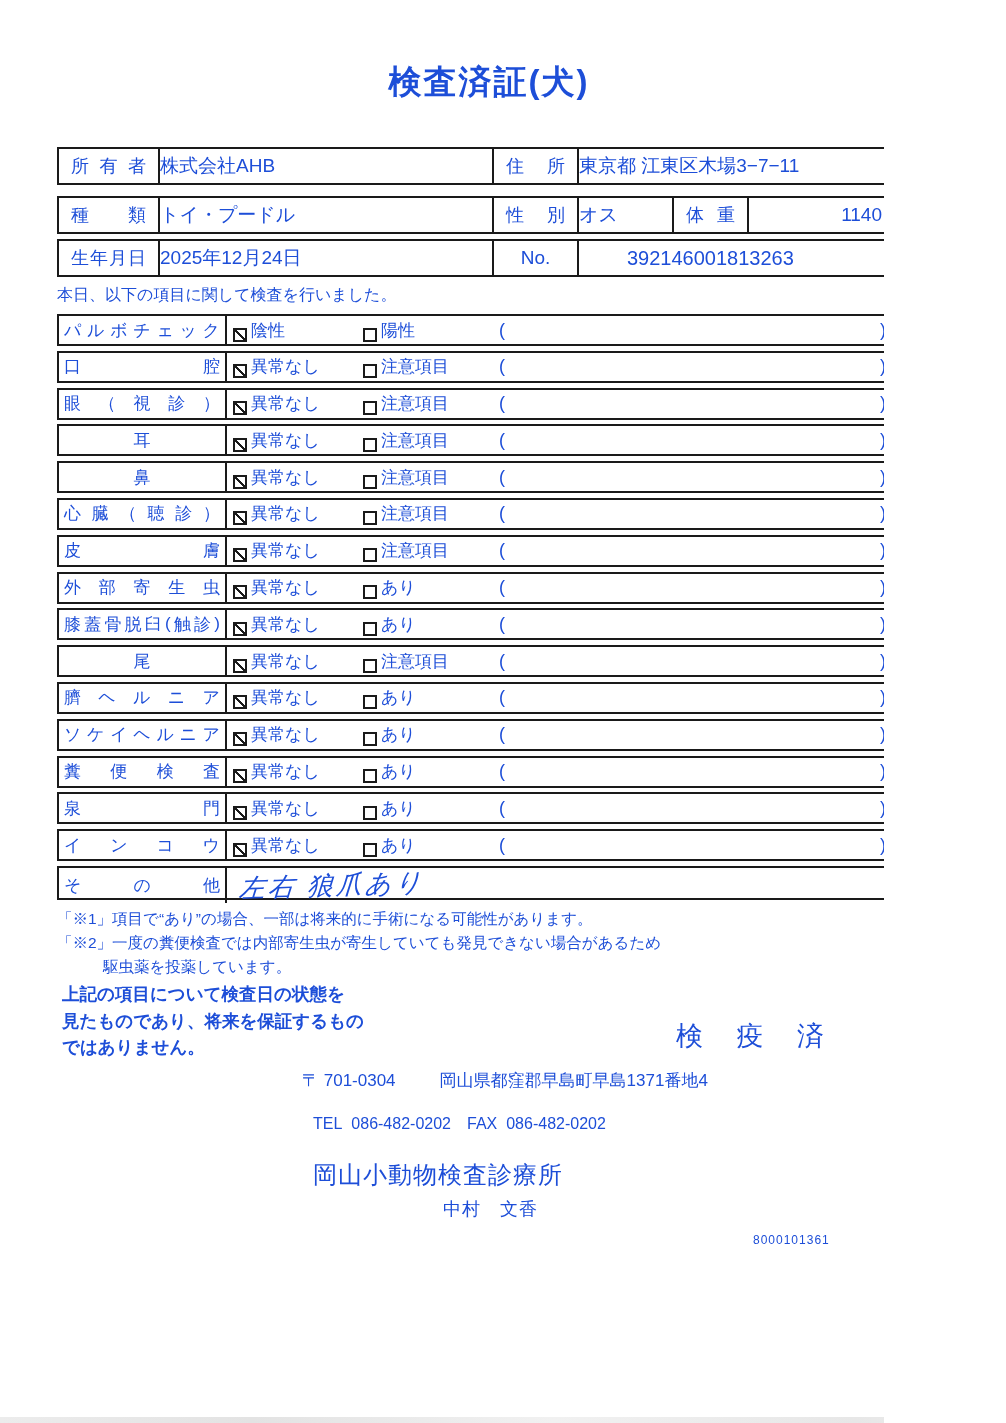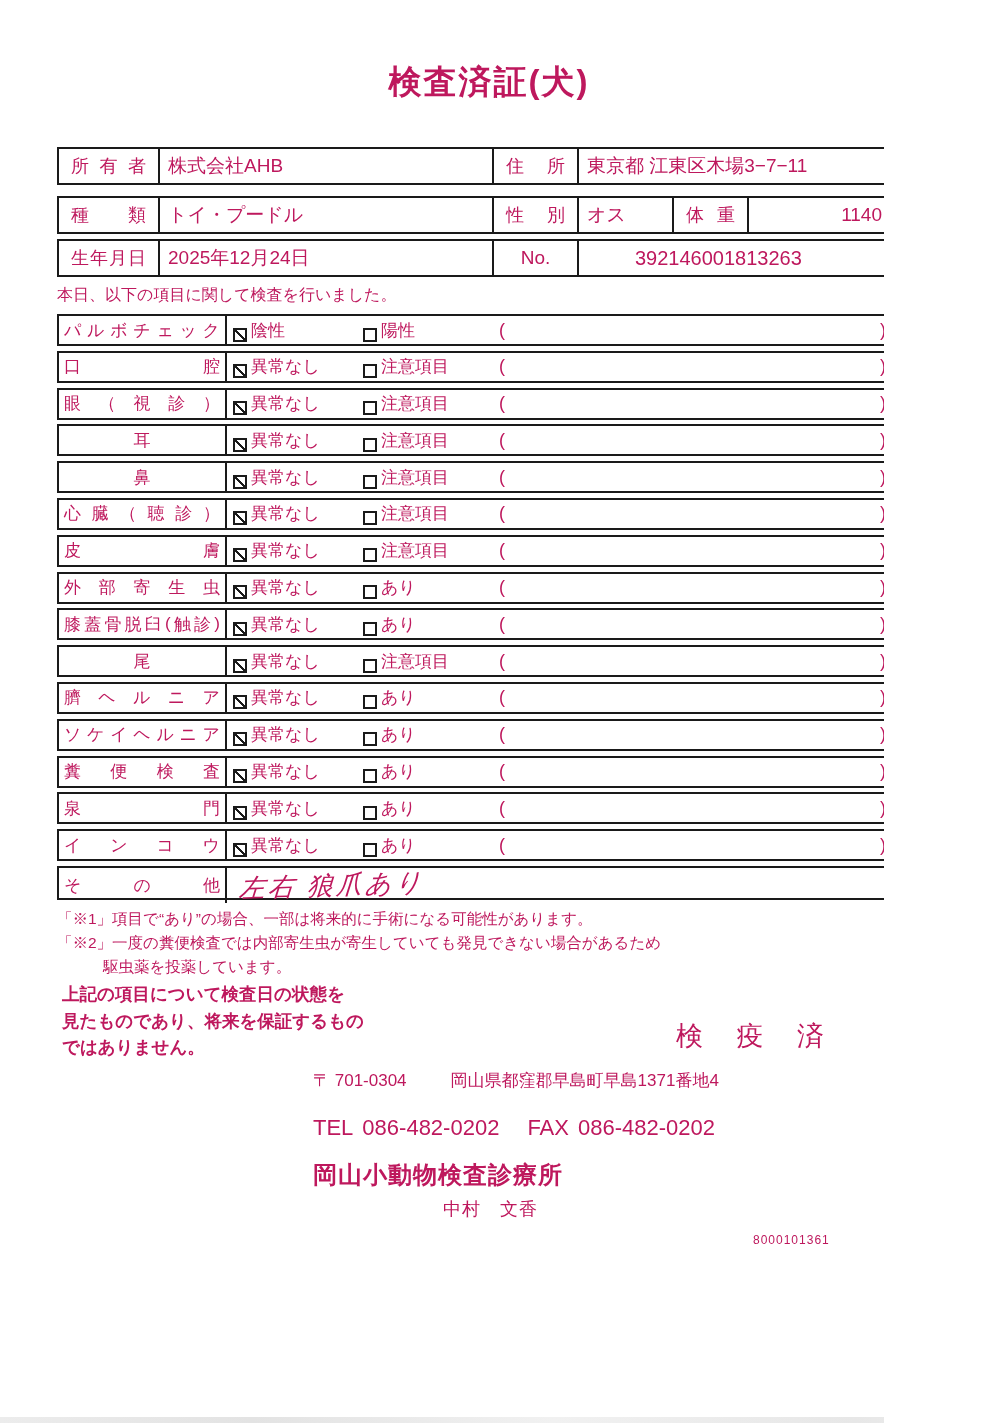--- a/index.html
+++ b/index.html
@@ -1,29 +1,29 @@
 <!DOCTYPE html>
 <html lang="ja"><head>
 <meta charset="utf-8">
 <style>
   html,body{margin:0;padding:0;background:#fff;}
   .page{
     position:relative;width:884px;height:1423px;background:#fff;
-    color:#be185d;font-family:"Liberation Sans",sans-serif;overflow:hidden;
+    color:#1d4ed8;font-family:"Liberation Sans",sans-serif;overflow:hidden;
   }
   .abs{position:absolute;}
   
   .doc-title{top:60px;left:0;width:978px;text-align:center;font-size:33px;font-weight:600;letter-spacing:2px;}
   .date-row{left:563px;top:116px;width:367px;display:flex;justify-content:space-between;font-size:19px;}
   
   .box{position:absolute;left:57px;width:873px;height:38px;border:2px solid #1a1a1a;box-sizing:border-box;display:grid;font-size:19px;background:#fff;}
   .t1{top:147px;grid-template-columns:101px 334px 85px 1fr;}
   .t2a{top:196px;grid-template-columns:101px 334px 85px 95px 75px 1fr;}
   .t2b{top:239px;grid-template-columns:101px 334px 85px 1fr;}
-  .cell{height:100%;display:flex;align-items:center;border-right:2px solid #1a1a1a;box-sizing:border-box;padding-left:8px;}
+  .cell{height:100%;display:flex;align-items:center;border-right:2px solid #1a1a1a;box-sizing:border-box;padding-left:0;}
   .cell:last-child{border-right:none;}
   .hlabel{font-size:18px;padding:0;}
   .centered{justify-content:center;padding-left:0;}
   .num-cell{justify-content:flex-end;padding-right:16px;}
   .unit{margin-left:20px;font-size:18px;}
   
   .jlabel{display:flex;justify-content:space-between;align-items:center;padding:0 12px;}
   .jlabel.center{justify-content:center;}
   
   .intro{left:57px;top:285px;font-size:16px;}
@@ -40,24 +40,24 @@
   .paren{font-size:18px;}
   .fill{flex:1;}
   .row-note{position:absolute;left:calc(100% + 8px);top:3px;font-size:17px;white-space:nowrap;}
   .handwriting{font-size:26px;font-style:italic;font-weight:500;letter-spacing:3px;transform:rotate(-2deg) skewX(-6deg);margin-left:6px;white-space:nowrap;}
   
   .footnotes{left:57px;top:907px;font-size:15.5px;line-height:24px;}
   .fn-indent{padding-left:46px;}
   
   .disclaimer{left:62px;top:981px;font-size:17.5px;font-weight:600;line-height:26.5px;}
   .stamp{left:676px;top:1018px;font-size:27px;font-weight:500;letter-spacing:13px;white-space:nowrap;}
-  .addr-line{left:313px;top:1069px;font-size:17px;display:flex;gap:44px;white-space:nowrap;}
-  .tel-line{left:313px;top:1115px;font-size:22px;display:flex;gap:28px;white-space:nowrap;}
+  .addr-line{left:302px;top:1069px;font-size:17px;display:flex;gap:44px;white-space:nowrap;}
+  .tel-line{left:313px;top:1115px;font-size:16px;display:flex;gap:16px;white-space:nowrap;}
   .tel-pair{display:flex;gap:9px;}
-  .clinic-name{left:313px;top:1159px;font-size:24px;font-weight:700;letter-spacing:1px;}
+  .clinic-name{left:313px;top:1159px;font-size:24px;font-weight:400;letter-spacing:1px;}
   .examiner{left:443px;top:1197px;font-size:18px;letter-spacing:1px;}
   .doc-number{left:753px;top:1233px;font-size:12px;letter-spacing:1px;}
   .scan-edge{left:0;bottom:0;width:1006px;height:6px;background:linear-gradient(to right,#ececec,#e3e3e3 25%,#f1f1f1 55%,#e7e7e7 85%,#efefef);}
 </style>
 </head>
 <body>
 
 <div class="page">
 
   <div class="abs doc-title">検査済証(犬)</div>

